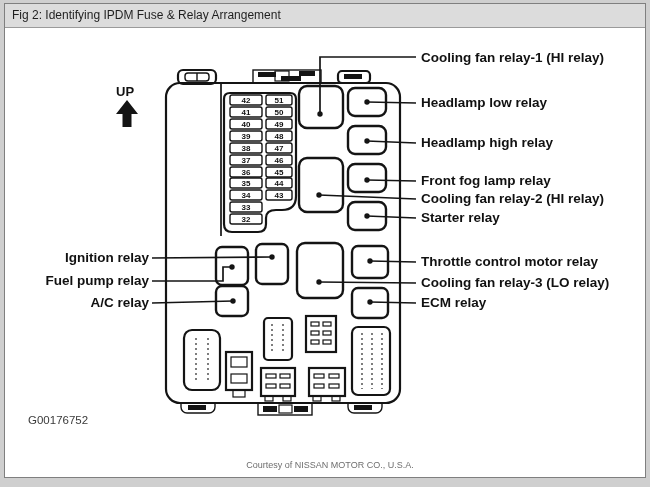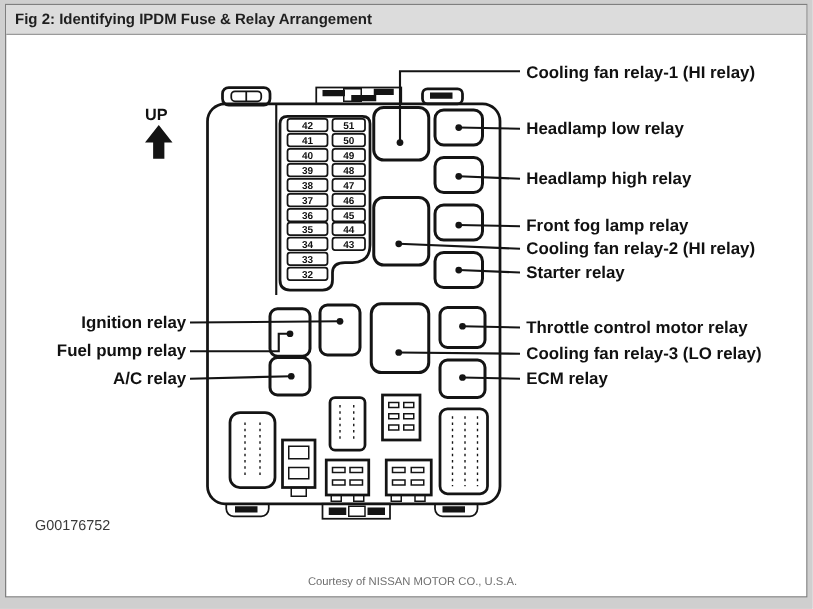--- a/index.html
+++ b/index.html
@@ -1,18 +1,18 @@
 <!DOCTYPE html>
 <html><head>
 <meta charset="utf-8">
 <style>
   html,body{margin:0;padding:0;}
   body{width:650px;height:487px;background:#cfcfcf;font-family:"Liberation Sans",sans-serif;}
   .page{position:relative;width:650px;height:487px;background:#cfcfcf;overflow:hidden;}
-  .frame{position:absolute;left:4px;top:3px;right:4px;bottom:9px;background:#ffffff;border:1px solid #7f7f7f;font-weight:bold;}
+  .frame{position:absolute;left:4px;top:3px;right:4px;bottom:9px;background:#ffffff;border:1px solid #7f7f7f;}
   .titlebar{height:23px;background:#dcdcdc;border-bottom:1px solid #9a9a9a;line-height:23px;
             padding-left:7px;font-size:12px;color:#1f1f1f;white-space:nowrap;}
   svg.canvas{position:absolute;left:0;top:0;width:650px;height:487px;pointer-events:none;}
   svg text{font-family:"Liberation Sans",sans-serif;fill:#111;}
   .lbl{font-size:13.5px;font-weight:600;}
   .fusenum{font-size:8px;font-weight:700;}
   .uplbl{font-size:13px;font-weight:700;}
   .figid{font-size:11.5px;fill:#3a3a3a;}
   .courtesy{font-size:9px;fill:#6e6e6e;font-weight:400;}
   .ln{stroke:#141414;stroke-width:1.7;fill:none;}

